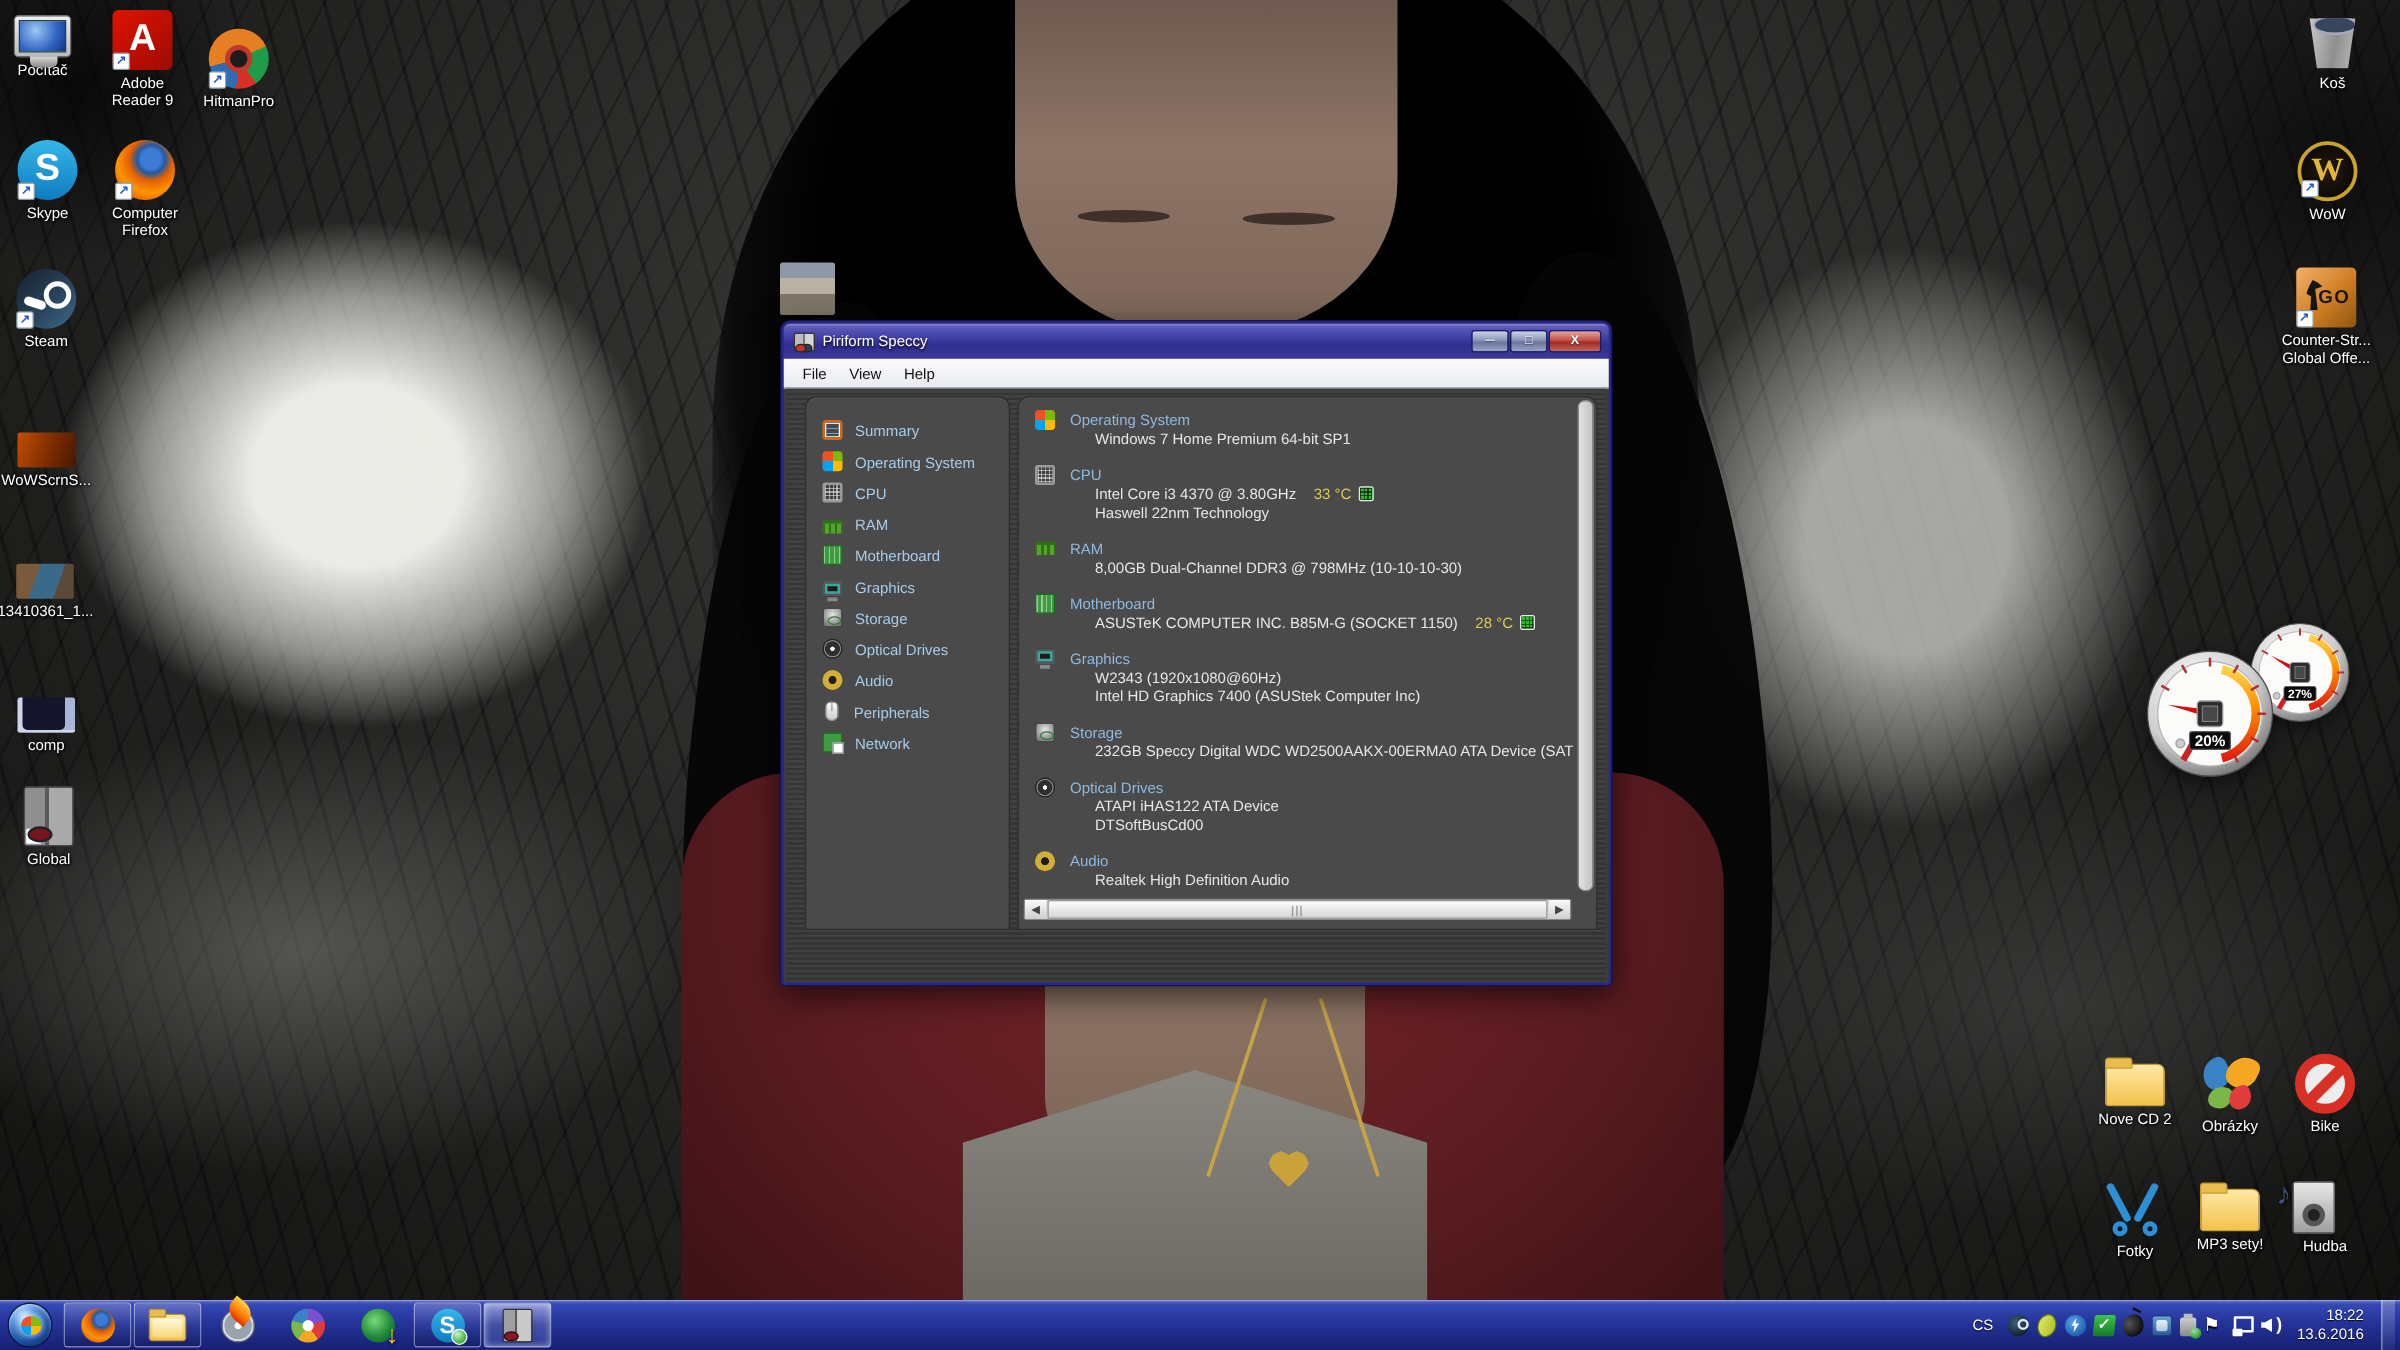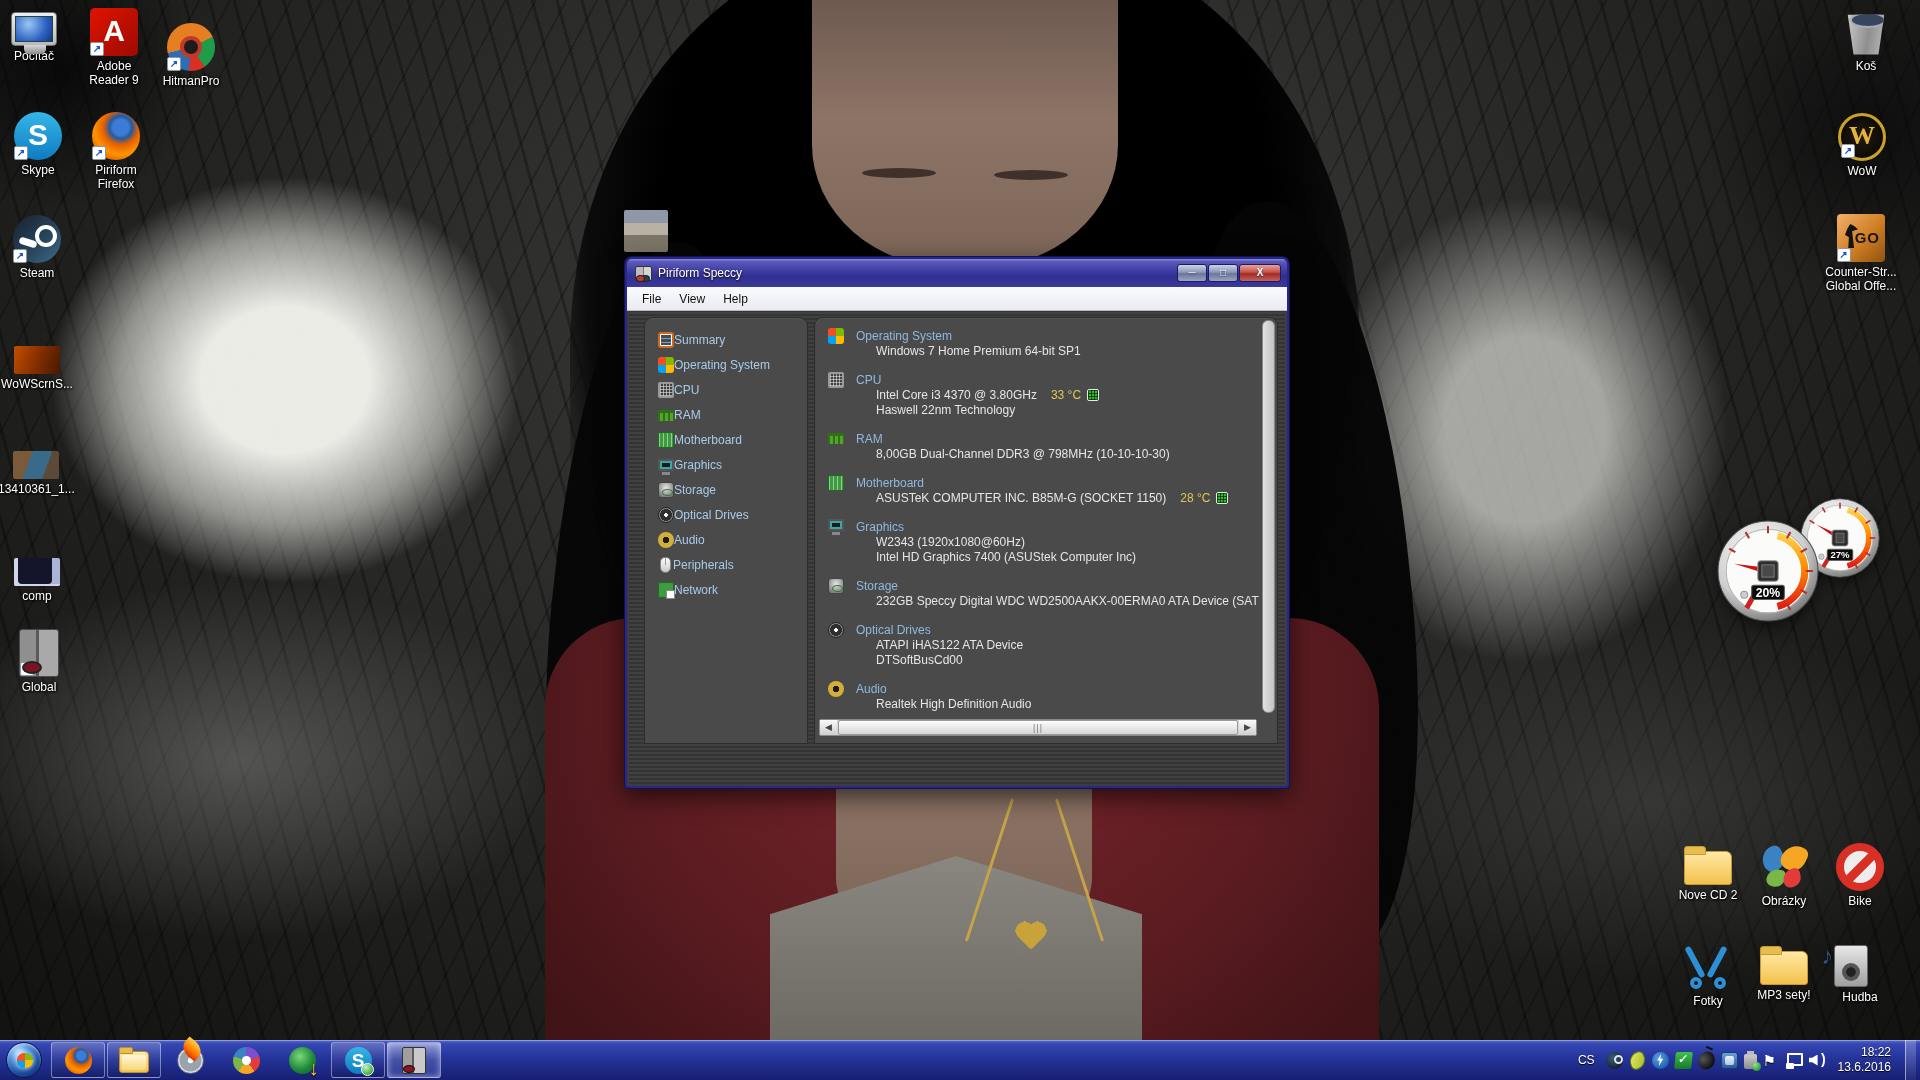--- a/index.html
+++ b/index.html
@@ -155,21 +155,21 @@
   .menubar { height:24px; background:linear-gradient(#fbfbfc,#e9ebf2); border-bottom:1px solid #b9bcc6;
     display:flex; align-items:center; padding-left:6px; }
   .menu-item { font-size:12px; color:#111; padding:3px 9px; border-radius:2px; }
   .client { position:absolute; left:2px; right:2px; top:52px; bottom:2px; background:#3d3d3d;
     background-image:repeating-linear-gradient(0deg, rgba(0,0,0,.14) 0 2px, rgba(255,255,255,.02) 2px 4px); }
   .panel { position:absolute; background:#4a4a4a; border:1px solid #2c2c2c;
     border-radius:9px 9px 0 0; box-shadow:inset 0 1px 0 rgba(255,255,255,.06); }
   .panel-side { left:15px; top:6px; width:164px; bottom:40px; overflow:hidden; }
   .panel-main { left:185px; top:6px; right:7px; bottom:40px; overflow:hidden; }
 
-  .side-item { display:flex; align-items:center; height:25px; padding-left:13px;
+  .side-item { display:flex; align-items:flex-end; gap:10px; height:25px; padding-left:13px;
     cursor:pointer; }
   .side-item span.lbl { color:#a7cbe8; font-size:12px; }
   .side-list { padding-top:9px; }
 
   .sic { width:16px; height:16px; display:inline-block; position:relative; flex:none; }
   .sic-summary { background:linear-gradient(#fdfdfd,#dcdcdc); border:2px solid #cf6a1e; border-radius:3px;
     box-shadow:inset 0 0 0 1px #fff;
     background-image:repeating-linear-gradient(0deg, transparent 0 3px, #6a9fd8 3px 4px); }
   .sic-windows { border-radius:3px;
     background:conic-gradient(#7fba00 0 90deg, #ffb900 90deg 180deg, #00a4ef 180deg 270deg, #f25022 270deg); }
@@ -357,21 +357,21 @@
       <div class="dicon" style="left: 0px; top: 112px;">
         <div class="dicon-img di-skype">
           <span class="sc"></span>
         </div>
         <div class="dicon-label">Skype</div>
       </div>
       <div class="dicon" style="left: 78px; top: 112px;">
         <div class="dicon-img di-firefox">
           <span class="sc"></span>
         </div>
-        <div class="dicon-label">Piriform
+        <div class="dicon-label">Computer
 Firefox</div>
       </div>
       <div class="dicon" style="left: -1px; top: 215px;">
         <div class="dicon-img di-steam">
           <span class="sc"></span>
         </div>
         <div class="dicon-label">Steam</div>
       </div>
       <div class="dicon" style="left: -1px; top: 336px;">
         <div class="dicon-img di-photo p-orange"></div>

